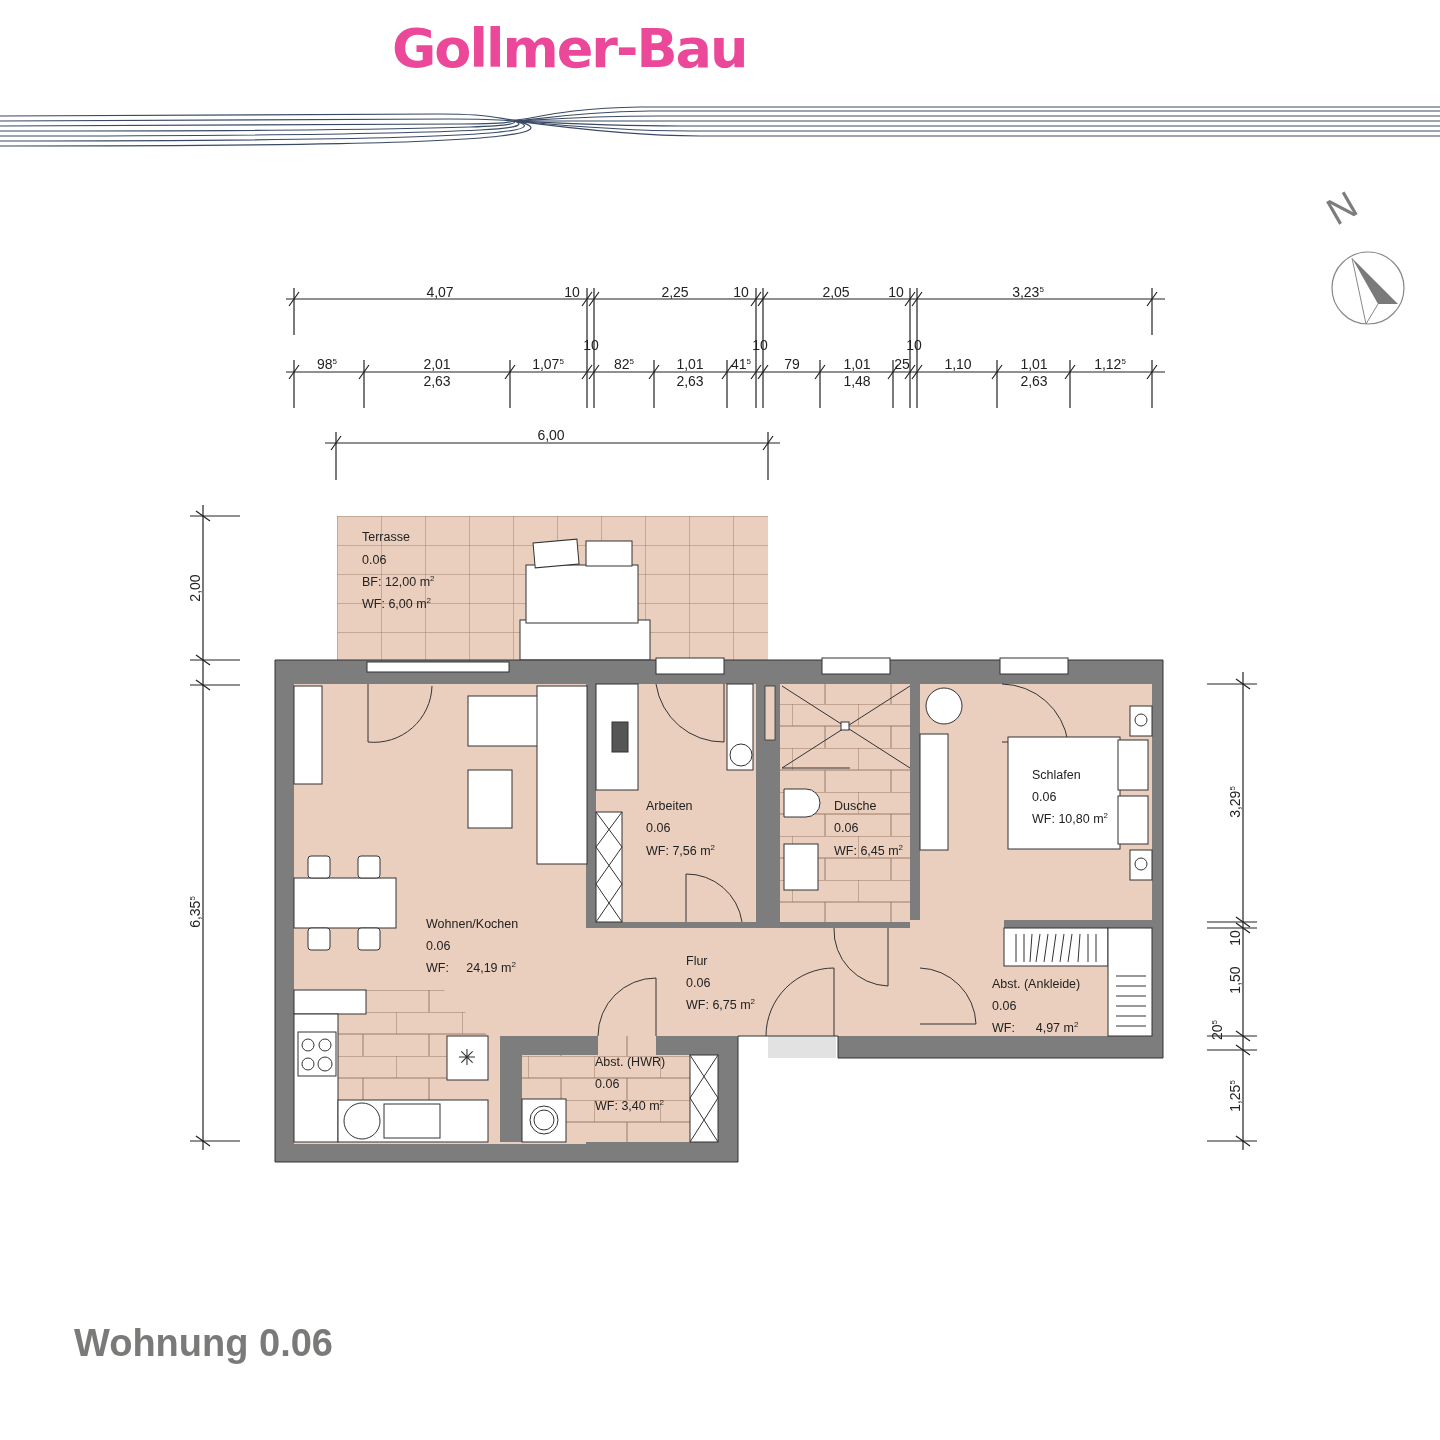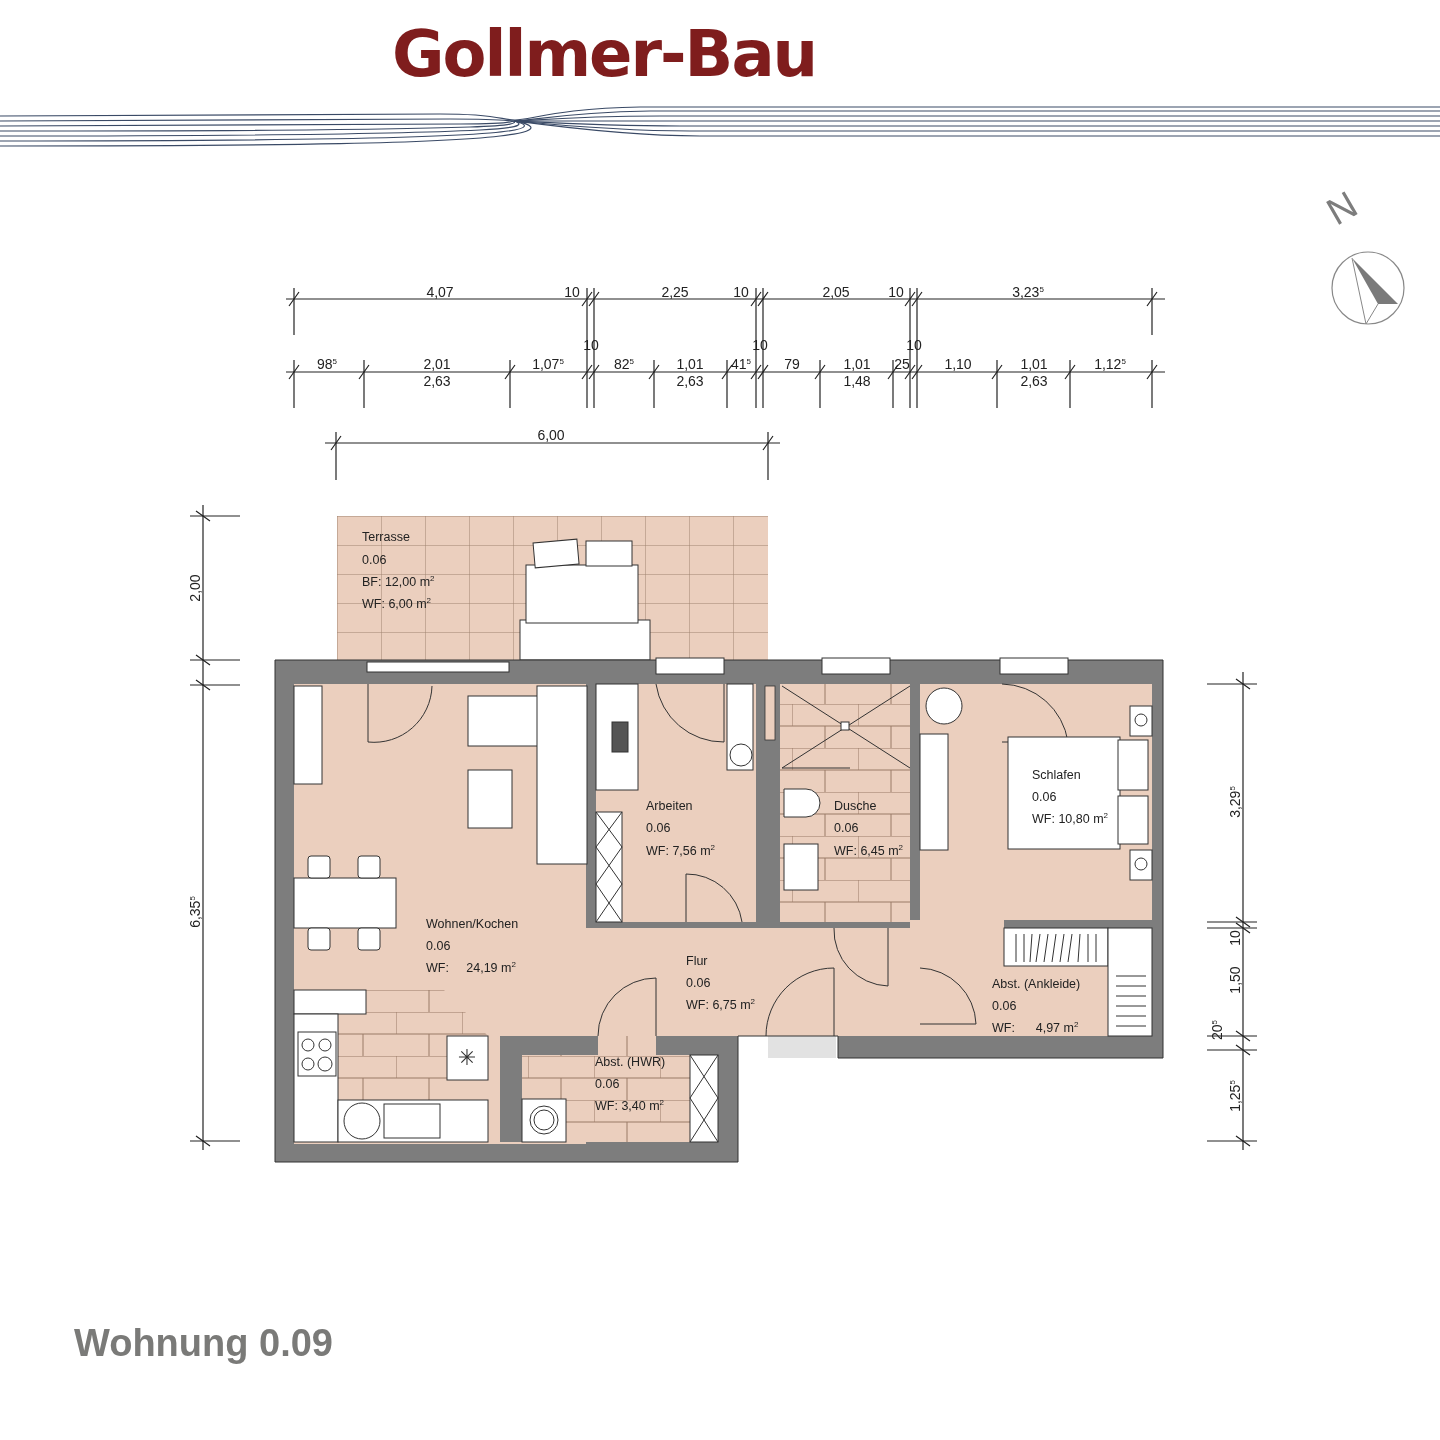--- a/index.html
+++ b/index.html
@@ -1,28 +1,28 @@
 <!DOCTYPE html>
 <html><head>
 <meta charset="utf-8">
 <style>
   html, body { margin:0; padding:0; background:#ffffff; }
   body { width:1440px; height:1440px; position:relative; overflow:hidden; font-family:"Liberation Sans", sans-serif; }
-  .logo { position:absolute; left:392px; top:22px; font-family:"DejaVu Sans", sans-serif; font-weight:bold; font-size:64px; color:#7f1d1d; letter-spacing:-2px; line-height:1; }
+  .logo { position:absolute; left:392px; top:22px; font-family:"DejaVu Sans", sans-serif; font-weight:bold; font-size:54px; color:#ec4899; letter-spacing:-2px; line-height:1; }
   .plan-title { position:absolute; left:74px; top:1322px; font-family:"Liberation Sans", sans-serif; font-weight:bold; font-size:38px; color:#7a7a78; }
   svg.plan { position:absolute; left:0; top:0; }
   .dim { font-family:"Liberation Sans", sans-serif; font-size:14px; fill:#222; }
   .room { font-family:"Liberation Sans", sans-serif; font-size:12.5px; fill:#222; }
   .sup { font-size:8px; }
 </style>
 </head>
 <body>
 
 <div class="logo">Gollmer-Bau</div>
-<div class="plan-title">Wohnung 0.09</div>
+<div class="plan-title">Wohnung 0.06</div>
 
 <svg class="plan" width="1440" height="1440" viewBox="0 0 1440 1440" xmlns="http://www.w3.org/2000/svg">
   <defs>
     <pattern id="tileSq" x="337" y="516" width="44" height="29" patternUnits="userSpaceOnUse">
       <rect width="44" height="29" fill="#ebcfbe"></rect>
       <path d="M0 0 H44 M0 0 V29" stroke="#a08470" stroke-width="1"></path>
     </pattern>
     <pattern id="tileBrick" x="0" y="0" width="66" height="44" patternUnits="userSpaceOnUse">
       <rect width="66" height="44" fill="#ebcfbe"></rect>
       <path d="M0 0 H66 M0 22 H66 M0 0 V22 M33 22 V44" stroke="#9a7a66" stroke-width="1"></path>

